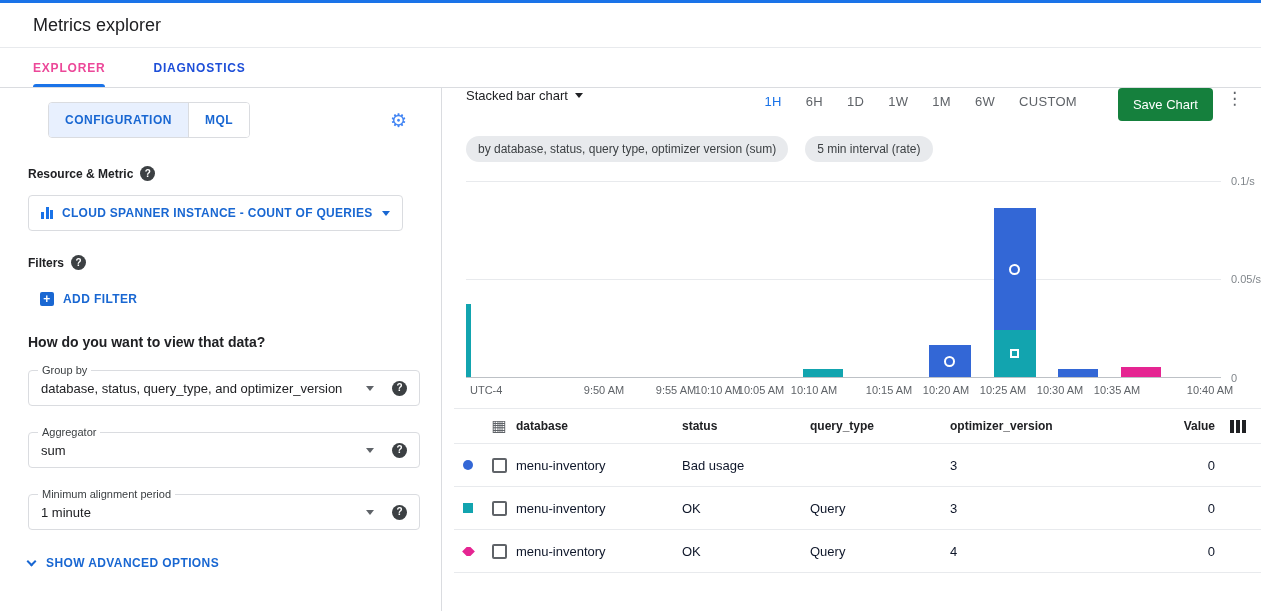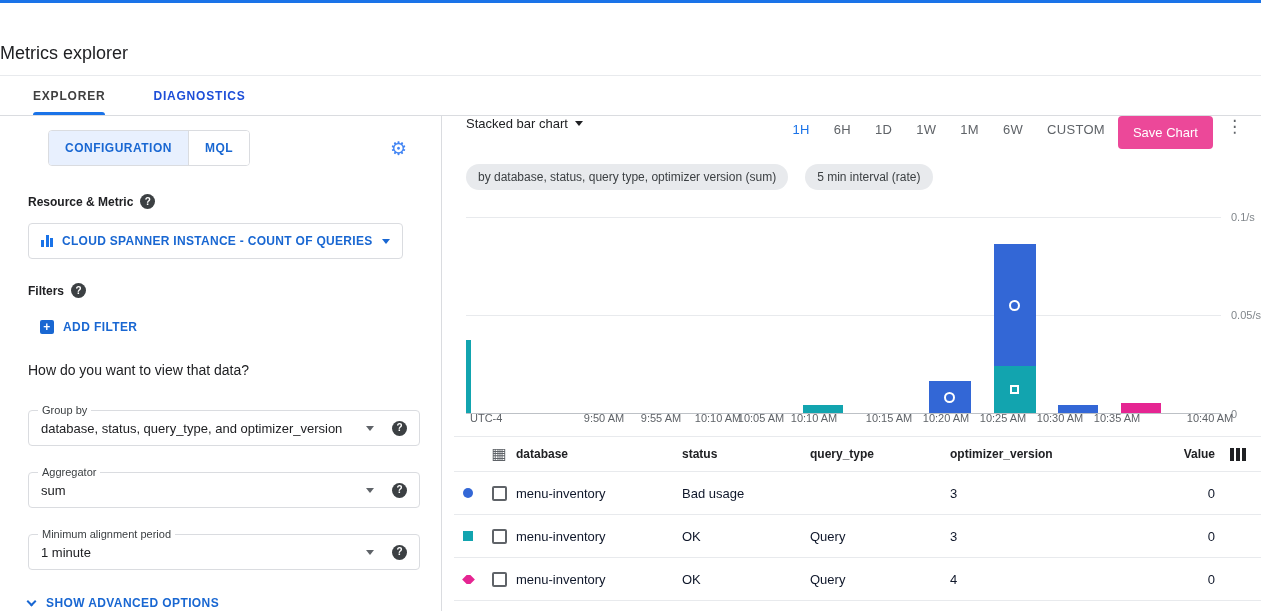--- a/index.html
+++ b/index.html
@@ -2,25 +2,25 @@
 <html><head>
 <meta charset="utf-8">
 <style>
   * { box-sizing: border-box; margin: 0; padding: 0; }
   html,body { width:1261px; height:611px; }
   body {
     font-family: "Liberation Sans", "DejaVu Sans", sans-serif;
     color:#202124; background:#fff; overflow:hidden; position:relative;
   }
   .top-accent { height:3px; background:#1a73e8; }
-  .app-header { height:45px; display:flex; align-items:center; border-bottom:1px solid #e8eaed; background:#fff;margin-top:28px; }
+  .app-header { height:45px; display:flex; align-items:center; padding-left:33px; border-bottom:1px solid #e8eaed; background:#fff; }
   .app-title { font-size:18px; font-weight:400; color:#202124; }
   .tabs { height:40px; display:flex; align-items:stretch; gap:48px; padding-left:33px; border-bottom:1px solid #dadce0; }
   .tab { display:flex; align-items:center; font-size:12px; font-weight:700; letter-spacing:.8px; color:#1d4ed8; position:relative; cursor:pointer; }
-  .tab.active { color:#404040; }
+  .tab.active { color:#ec4899; }
   .tab.active::after { content:""; position:absolute; left:0; right:0; bottom:0; height:3px; background:#1a73e8; border-radius:3px 3px 0 0; }
   .main { display:flex; height:523px; }
 
   
   .left-panel { width:442px; flex:0 0 442px; border-right:1px solid #dadce0; padding:12px 20px 0 28px; position:relative; overflow:hidden; }
   .seg-row { display:flex; align-items:center; justify-content:space-between; margin:2px 12px 28px; }
   .seg { display:flex; border:1px solid #dadce0; border-radius:4px; overflow:hidden; margin-left:8px; }
   .seg-btn { padding:10px 16px; font-size:12px; font-weight:700; letter-spacing:.5px; color:#1967d2; background:#fff; cursor:pointer; }
   .seg-btn.active { background:#e8f0fe; }
   .seg-btn + .seg-btn { border-left:1px solid #dadce0; }
@@ -31,44 +31,44 @@
   .metric-btn { display:inline-flex; align-items:center; gap:9px; border:1px solid #dadce0; border-radius:4px; padding:10px 12px;
                 color:#1967d2; font-size:12px; font-weight:700; letter-spacing:.3px; cursor:pointer; margin:2px 0 24px; }
   .bars-icon { display:inline-flex; align-items:flex-end; gap:1.5px; height:12px; }
   .bars-icon i { display:block; width:3px; background:#1a73e8; }
   .bars-icon i:nth-child(1){ height:7px; } .bars-icon i:nth-child(2){ height:12px; } .bars-icon i:nth-child(3){ height:9px; }
   .caret { width:0; height:0; border-left:4px solid transparent; border-right:4px solid transparent; border-top:5px solid currentColor; display:inline-block; }
   .add-filter { display:flex; align-items:center; gap:9px; color:#1967d2; font-size:12px; font-weight:700; letter-spacing:.4px;
                 margin:22px 0 28px 12px; cursor:pointer; }
   .plus-box { width:14px; height:14px; background:#1967d2; border-radius:2px; color:#fff; display:flex; align-items:center; justify-content:center;
               font-size:12px; font-weight:700; line-height:1; }
-  .view-q { font-size:14px; font-weight:400; margin:4px 0 32px; }
+  .view-q { font-size:14px; font-weight:700; margin:4px 0 20px; }
   .field { position:relative; border:1px solid #dadce0; border-radius:4px; height:36px; display:flex; align-items:center;
            padding:0 12px; margin-bottom:26px; width:392px; cursor:pointer; background:#fff; }
   .field-label { position:absolute; top:-7px; left:9px; background:#fff; padding:0 4px; font-size:11px; font-weight:500; color:#3c4043; white-space:nowrap; }
   .field-value { font-size:13px; color:#202124; flex:1; white-space:nowrap; overflow:hidden; }
   .field .caret { color:#5f6368; margin:0 18px 0 8px; }
   .advanced { display:flex; align-items:center; gap:11px; color:#1967d2; font-size:12px; font-weight:700; letter-spacing:.4px; margin-top:16px; cursor:pointer; }
   .chev { width:7px; height:7px; border-right:2px solid #1967d2; border-bottom:2px solid #1967d2; transform:rotate(45deg); margin-top:-4px; }
 
   
   .right-panel { flex:1; padding-left:12px; position:relative; overflow:hidden; }
   .chart-toolbar { display:flex; align-items:flex-start; height:46px; padding:0 10px 0 12px; }
   .chart-type { display:flex; align-items:center; gap:7px; font-size:13px; color:#202124; cursor:pointer; }
   .chart-type .caret { color:#202124; }
   .ranges { display:flex; align-items:center; gap:6px; margin-left:auto; }
   .range-btn { padding:6px 9px; font-size:13px; font-weight:500; color:#5f6368; letter-spacing:.3px; cursor:pointer; }
   .range-btn.active { color:#1a73e8; }
-  .save-btn { background:#ec4899; color:#fff; border:none; border-radius:4px; padding:9px 15px; font-size:13px; font-weight:500; margin-left:4px; cursor:pointer; }
+  .save-btn { background:#15803d; color:#fff; border:none; border-radius:4px; padding:9px 15px; font-size:13px; font-weight:500; margin-left:32px; cursor:pointer; }
   .kebab { margin:0 8px 0 13px; color:#5f6368; font-size:17px; cursor:pointer; }
   .chips { display:flex; gap:17px; padding:2px 0 8px 12px; }
   .chip { background:#e8eaed; border-radius:14px; padding:6px 12px; font-size:12px; color:#3c4043; white-space:nowrap; }
 
   .chart-wrap { position:relative; margin-left:12px; height:226px; margin-top:6px; }
-  .plot { position:absolute; left:0; top:13px; width:755px; height:197px; border-bottom:1px solid #bdc1c6; }
+  .plot { position:absolute; left:0; top:5px; width:755px; height:197px; border-bottom:1px solid #bdc1c6; }
   .gridline { position:absolute; left:0; right:0; height:1px; background:#e8eaed; }
   .gl-top { top:0; } .gl-mid { top:98px; }
   .bar { position:absolute; bottom:0; display:flex; flex-direction:column-reverse; }
   .seg-block { width:100%; display:flex; align-items:center; justify-content:center; overflow:hidden; }
   .marker-circle { width:11px; height:11px; border:2px solid #fff; border-radius:50%; flex:none; }
   .marker-square { width:9px; height:9px; border:2px solid #fff; flex:none; }
   .y-label { position:absolute; left:calc(100% + 10px); font-size:11px; color:#80868b; transform:translateY(-50%); white-space:nowrap; }
   .x-labels { position:absolute; left:0; top:208px; width:755px; height:16px; }
   .x-labels span { position:absolute; font-size:11px; color:#5f6368; white-space:nowrap; }
 
@@ -223,21 +223,21 @@
           <div class="bar" style="left: 86.7%; width: 40px;">
             <div class="seg-block" style="height: 10px; background: rgb(229, 37, 146);"></div>
           </div>
           <span class="y-label" style="top: 0px;">0.1/s</span>
           <span class="y-label" style="top: 98px;">0.05/s</span>
           <span class="y-label" style="top: 197px;">0</span>
         </div>
       <div class="x-labels">
           <span style="left: 4px;">UTC-4</span>
           <span style="left: 138px; transform: translateX(-50%);">9:50 AM</span>
-          <span style="left: 195px; transform: translateX(-50%);">9:55 AM</span>
+          <span style="left: 210px; transform: translateX(-50%);">9:55 AM</span>
           <span style="left: 252px; transform: translateX(-50%);">10:10 AM</span>
           <span style="left: 295px; transform: translateX(-50%);">10:05 AM</span>
           <span style="left: 348px; transform: translateX(-50%);">10:10 AM</span>
           <span style="left: 423px; transform: translateX(-50%);">10:15 AM</span>
           <span style="left: 480px; transform: translateX(-50%);">10:20 AM</span>
           <span style="left: 537px; transform: translateX(-50%);">10:25 AM</span>
           <span style="left: 594px; transform: translateX(-50%);">10:30 AM</span>
           <span style="left: 651px; transform: translateX(-50%);">10:35 AM</span>
           <span style="left: 744px; transform: translateX(-50%);">10:40 AM</span>
         </div>

